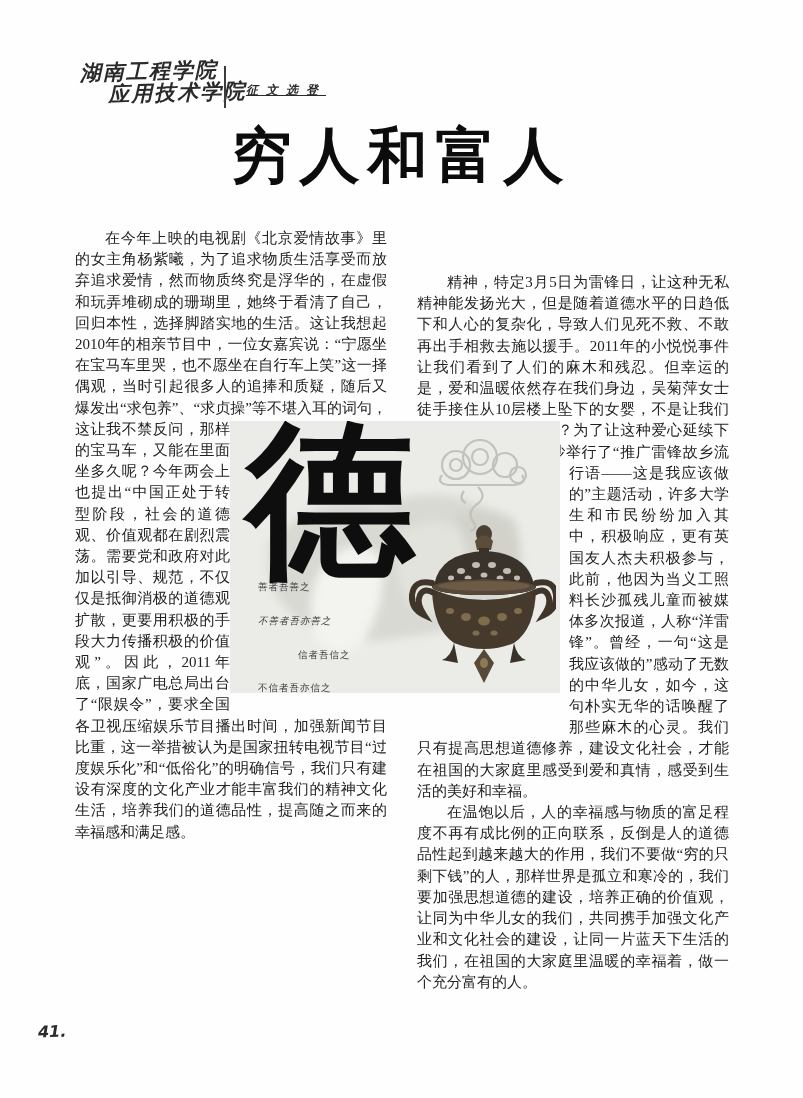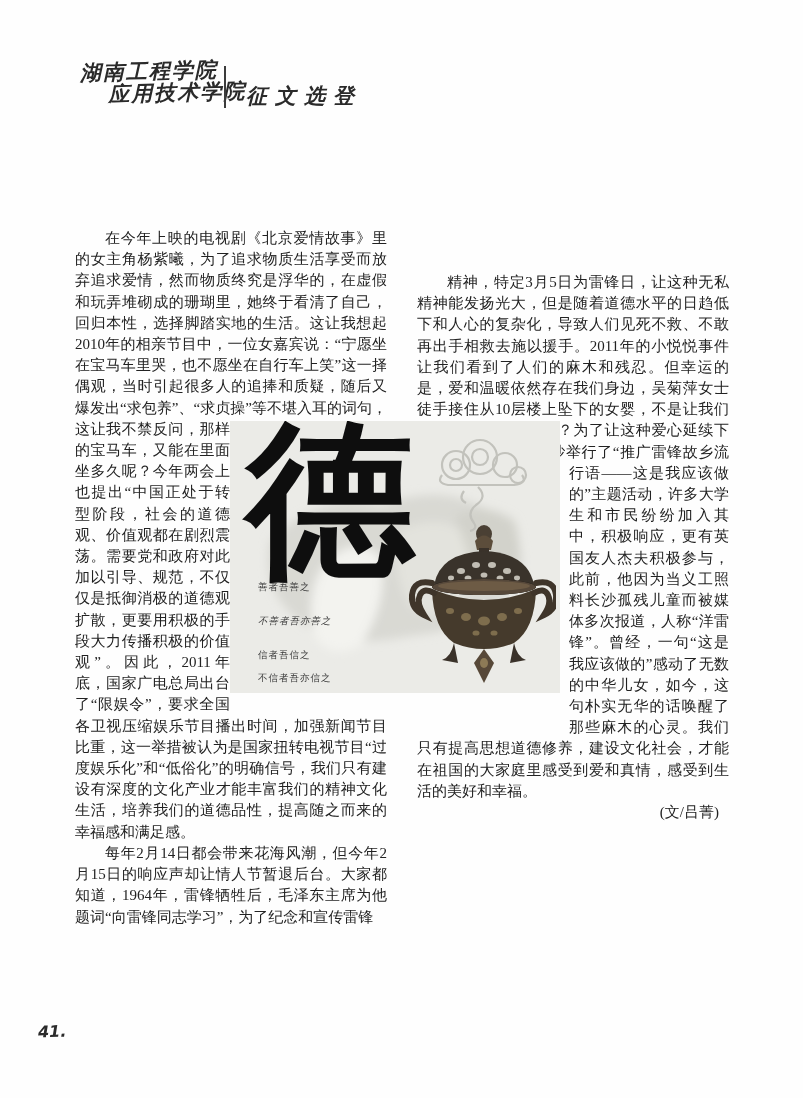--- a/index.html
+++ b/index.html
@@ -22,22 +22,22 @@
     transform:rotate(-1.5deg);
   }
   .logo-l1 { font-size:21px; letter-spacing:2px; }
   .logo-l2 { font-size:21px; letter-spacing:2px; margin-left:28px; margin-top:1px; }
   .header-divider {
     position:absolute; left:224px; top:66px;
     width:2px; height:42px; background:#3c3c3c;
   }
   .header-section {
     position:absolute; left:246px; top:82px;
-    font-size:21px; letter-spacing:8px;
-    font-style:italic; font-weight:bold; color:#2a2a2a;
+    font-size:12px; letter-spacing:8px;
+    font-style:italic; font-weight:bold; color:#2a2a2a;text-decoration:underline;
   }
 
   
   .title {
     position:absolute; left:0; right:0; top:116px;
     text-align:center;
     font-family:"DejaVu Sans", sans-serif;
     font-size:60px; font-weight:900;
     letter-spacing:8px; color:#0c0c0c;
   }
@@ -74,21 +74,21 @@
     font-family:"DejaVu Serif", serif;
     font-size:168px; line-height:1.1; font-weight:700;
     color:#0e0e0e;
   }
   .verse {
     position:absolute; left:28px;
     font-size:9.5px; color:#383838; letter-spacing:1px;
     font-family:"DejaVu Sans", sans-serif;
   }
   .verse-1 { top:160px; } .verse-2 { top:194px;font-style:italic; }
-  .verse-3 { top:228px; } .verse-4 { top:251px; }
+  .verse-3 { top:228px;margin-left:40px; } .verse-4 { top:261px; }
   .cloud-wrap  { position:absolute; right:22px; top:14px; }
   .censer-wrap { position:absolute; right:4px; bottom:0px; }
 
   
   .page-number {
     position:absolute; left:38px; top:1022px;
     font-family:"DejaVu Sans", sans-serif;
     font-size:16px; font-style:italic; font-weight:bold;
     color:#2b2b2b; transform:rotate(-2deg);
   }
@@ -98,33 +98,33 @@
 
 <div class="page">
 
   <div class="header-logo">
     <div class="logo-l1">湖南工程学院</div>
     <div class="logo-l2">应用技术学院</div>
   </div>
   <div class="header-divider"></div>
   <div class="header-section">征文选登</div>
 
+  <div class="title">穷人和富人</div>
 
   <div class="col col-left">
     <div class="push-r"></div>
     <div class="hole-r"></div>
     <p>在今年上映的电视剧《北京爱情故事》里的女主角杨紫曦，为了追求物质生活享受而放弃追求爱情，然而物质终究是浮华的，在虚假和玩弄堆砌成的珊瑚里，她终于看清了自己，回归本性，选择脚踏实地的生活。这让我想起2010年的相亲节目中，一位女嘉宾说：“宁愿坐在宝马车里哭，也不愿坐在自行车上笑”这一择偶观，当时引起很多人的追捧和质疑，随后又爆发出“求包养”、“求贞操”等不堪入耳的词句，这让我不禁反问，那样的宝马车，又能在里面坐多久呢？今年两会上也提出“中国正处于转型阶段，社会的道德观、价值观都在剧烈震荡。需要党和政府对此加以引导、规范，不仅仅是抵御消极的道德观扩散，更要用积极的手段大力传播积极的价值观”。因此，2011年底，国家广电总局出台了“限娱令”，要求全国各卫视压缩娱乐节目播出时间，加强新闻节目比重，这一举措被认为是国家扭转电视节目“过度娱乐化”和“低俗化”的明确信号，我们只有建设有深度的文化产业才能丰富我们的精神文化生活，培养我们的道德品性，提高随之而来的幸福感和满足感。</p>
-    <p>每年2月14日都会带来花海风潮，但今年2月15日的响应声却让情人节暂退后台。大家都知道，1964年，雷锋牺牲后，毛泽东主席为他题词“向雷锋同志学习”，为了纪念和宣传雷锋</p>
   </div>
 
   <div class="col col-right">
     <div class="push-l"></div>
     <div class="hole-l"></div>
     <p>精神，特定3月5日为雷锋日，让这种无私精神能发扬光大，但是随着道德水平的日趋低下和人心的复杂化，导致人们见死不救、不敢再出手相救去施以援手。2011年的小悦悦事件让我们看到了人们的麻木和残忍。但幸运的是，爱和温暖依然存在我们身边，吴菊萍女士徒手接住从10层楼上坠下的女婴，不是让我们看到了天使的存在吗？为了让这种爱心延续下去，2月15日湖南长沙举行了“推广雷锋故乡流行语——这是我应该做的”主题活动，许多大学生和市民纷纷加入其中，积极响应，更有英国友人杰夫积极参与，此前，他因为当义工照料长沙孤残儿童而被媒体多次报道，人称“洋雷锋”。曾经，一句“这是我应该做的”感动了无数的中华儿女，如今，这句朴实无华的话唤醒了那些麻木的心灵。我们只有提高思想道德修养，建设文化社会，才能在祖国的大家庭里感受到爱和真情，感受到生活的美好和幸福。</p>
-    <p class="byline">(文/吕菁)</p>
+    <p>在温饱以后，人的幸福感与物质的富足程度不再有成比例的正向联系，反倒是人的道德品性起到越来越大的作用，我们不要做“穷的只剩下钱”的人，那样世界是孤立和寒冷的，我们要加强思想道德的建设，培养正确的价值观，让同为中华儿女的我们，共同携手加强文化产业和文化社会的建设，让同一片蓝天下生活的我们，在祖国的大家庭里温暖的幸福着，做一个充分富有的人。</p>
   </div>
 
   <div class="centerpiece">
 
     <svg class="horses-bg" width="330" height="272" viewBox="0 0 330 272">
       <defs>
           <filter id="blur1">
             <feGaussianBlur stdDeviation="5"></feGaussianBlur>
           </filter>
         </defs>

